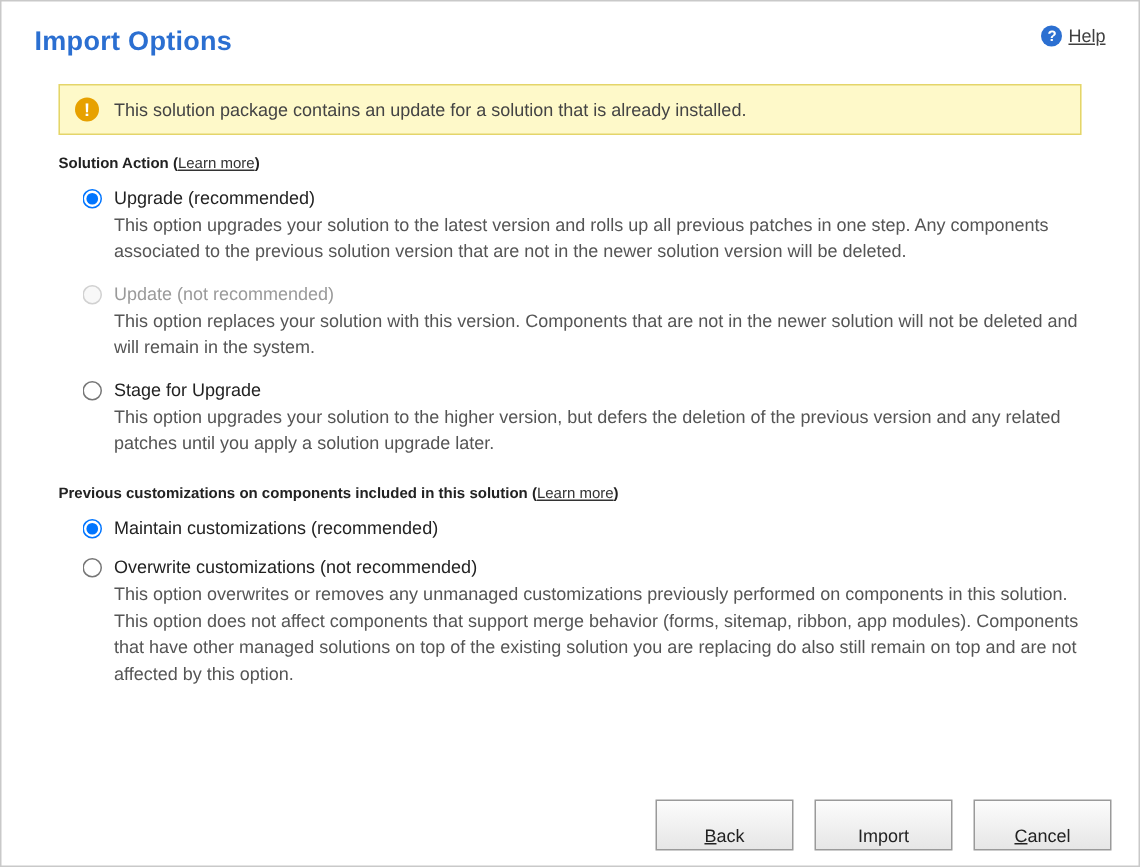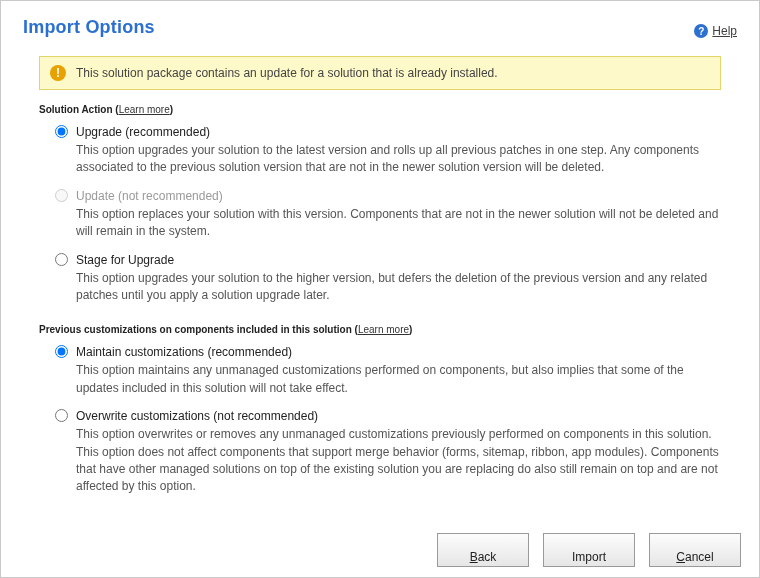--- a/index.html
+++ b/index.html
@@ -1,29 +1,29 @@
 <!DOCTYPE html>
 <html><head>
 <meta charset="utf-8">
 <style>
   html,body{margin:0;padding:0;font-family:"Segoe UI",Tahoma,sans-serif;font-size:12px;color:#333;background:#fff}
   .dialog{box-sizing:border-box;width:760px;height:578px;border:1px solid #c9c9c9;position:relative;padding:16px 22px 0 22px}
-  .header{display:flex;justify-content:space-between;align-items:flex-end;margin-bottom:18px}
+  .header{display:flex;justify-content:space-between;align-items:flex-start;margin-bottom:18px}
   .title{font-size:18px;font-weight:600;color:#2b6fd1;letter-spacing:.2px}
   .help{display:flex;align-items:center;gap:4px;font-size:12px}
   .help a{color:#404040;text-decoration:underline;cursor:pointer}
   .help-icon{width:14px;height:14px;border-radius:50%;background:#2b6fd1;color:#fff;display:flex;align-items:center;justify-content:center;font-size:10px;font-weight:bold}
   .banner{background:#fef9c9;border:1px solid #e4d56a;padding:8px 10px;margin:0 16px 14px 16px;display:flex;align-items:center;gap:10px;color:#444}
   .warn-icon{width:16px;height:16px;border-radius:50%;background:#e7a100;color:#fff;display:flex;align-items:center;justify-content:center;font-weight:bold;font-size:12px;flex:0 0 auto}
   .content{padding:0 16px}
   .section-title{font-weight:600;font-size:10px;margin:0 0 10px 0;color:#222}
   .section-title a{color:#333;text-decoration:underline;font-weight:normal}
   .opts{margin-left:16px}
   .opt{margin-bottom:12px}
-  .opt-row{display:flex;align-items:flex-start;gap:8px}
+  .opt-row{display:flex;align-items:flex-end;gap:8px}
   .opt-row input[type=radio]{margin:0}
   .opt-label{color:#222}
   .opt-desc{margin:3px 0 0 21px;color:#555;line-height:1.45}
   .section2{margin-top:20px}
   .footer{position:absolute;bottom:10px;right:18px;display:flex;gap:14px}
   .btn{min-width:92px;height:24px;border:1px solid #9a9a9a;background:linear-gradient(#fcfcfc,#e6e6e6);font-family:inherit;font-size:12px;cursor:pointer;padding:16px 10px;color:#222}
   .btn .ul{text-decoration:underline}
   .opt-row input[disabled]+span{color:#9a9a9a}
 </style>
 </head>
@@ -77,21 +77,20 @@
     <div class="section-title section2">
       <span>Previous customizations on components included in this solution</span>
       (<a>Learn more</a>)
     </div>
     <div class="opts">
       <div class="opt">
         <label class="opt-row">
           <input type="radio" name="custom" checked="" style="">
           <span class="opt-label">Maintain customizations (recommended)</span>
         </label>
-        <div class="opt-desc">This option maintains any unmanaged customizations performed on components, but also implies that some of the updates included in this solution will not take effect.</div>
       </div>
       <div class="opt">
         <label class="opt-row">
           <input type="radio" name="custom" style="">
           <span class="opt-label">Overwrite customizations (not recommended)</span>
         </label>
         <div class="opt-desc">This option overwrites or removes any unmanaged customizations previously performed on components in this solution. This option does not affect components that support merge behavior (forms, sitemap, ribbon, app modules). Components that have other managed solutions on top of the existing solution you are replacing do also still remain on top and are not affected by this option.</div>
       </div>
     </div>
 

